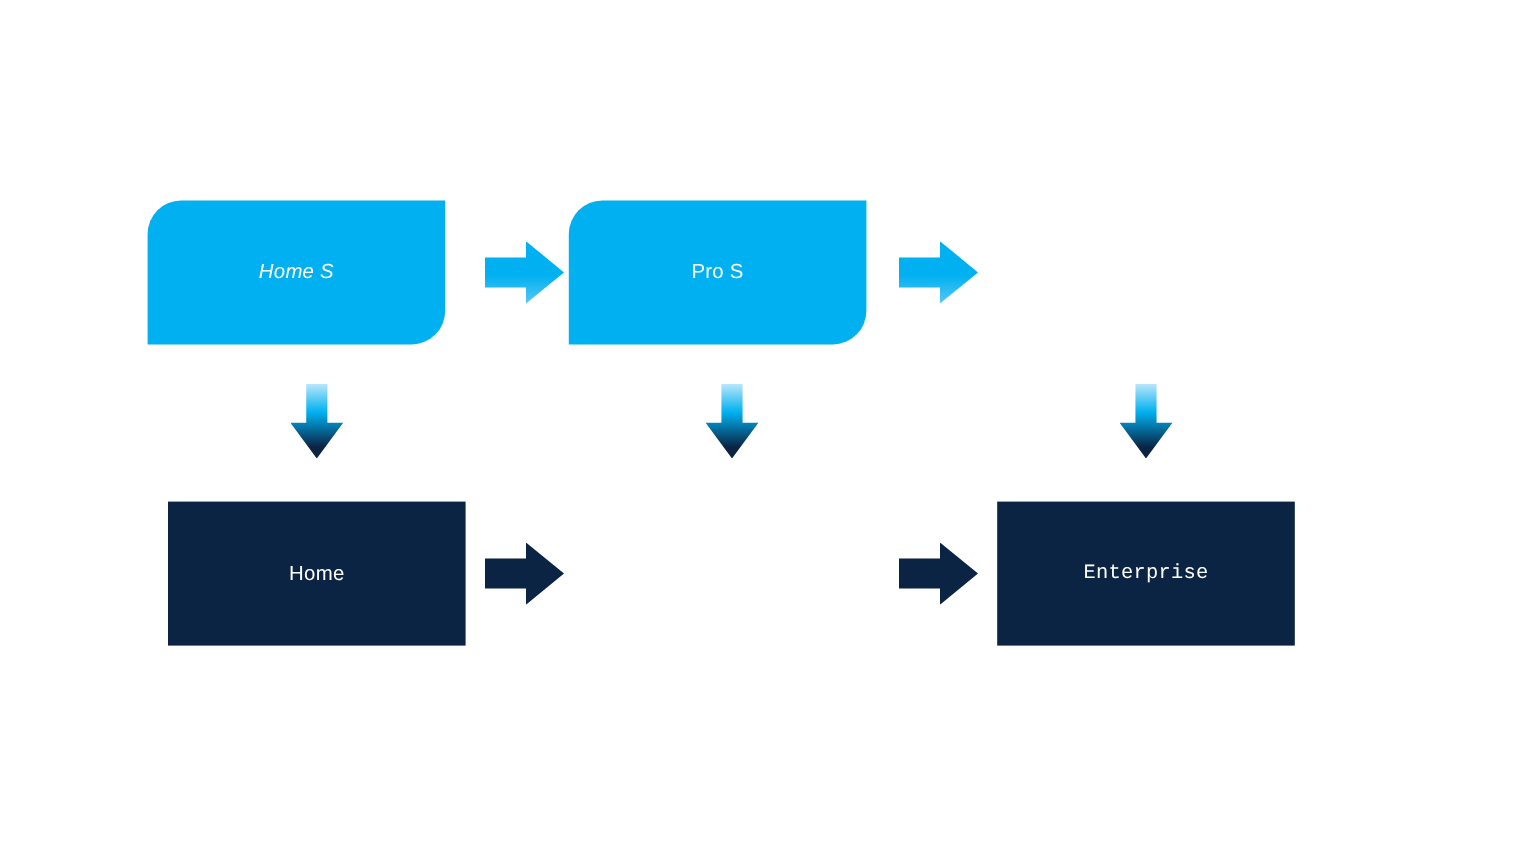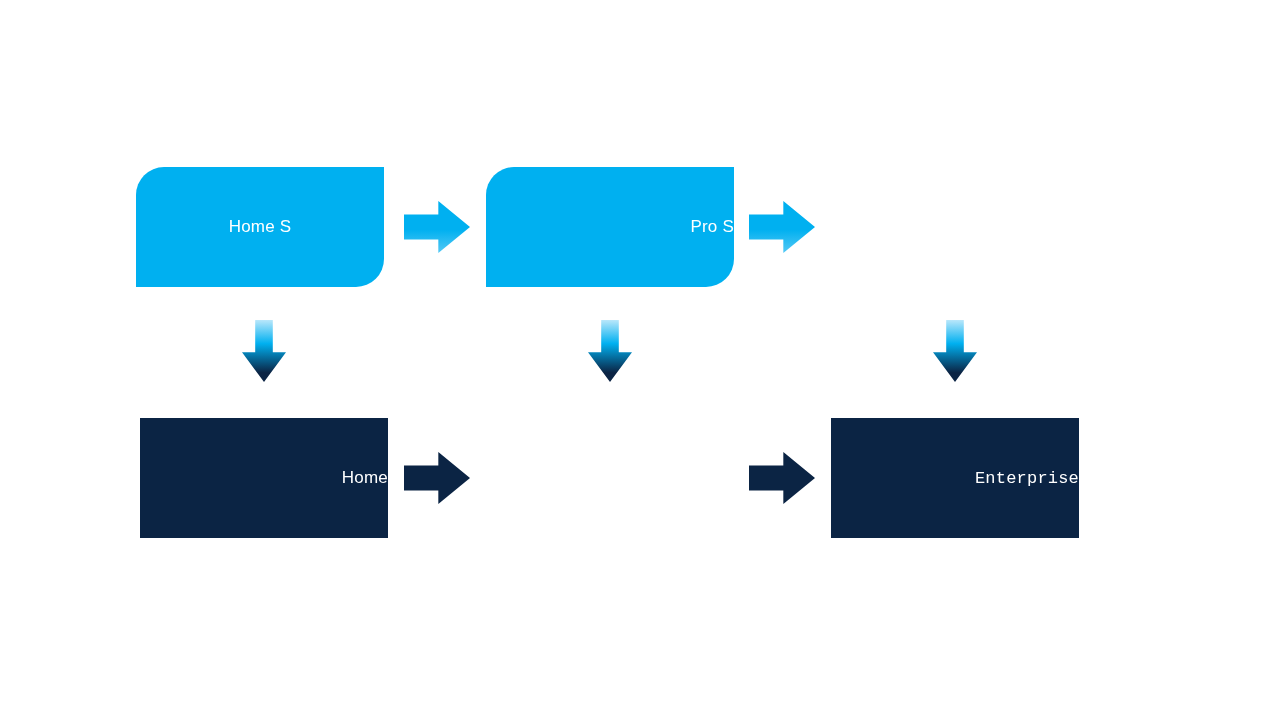--- a/index.html
+++ b/index.html
@@ -29,21 +29,20 @@
     color: var(--text, #ffffff);
     font-size: 17px;
     letter-spacing: 0.2px;
   }
   .box-top {
     background: var(--light-blue, #00b0f0);
     border-radius: 28px 0 28px 0; 
   }
   .box-bottom {
     background: var(--dark-navy, #0b2444);
-    justify-content: flex-end;
   }
 
   
   .arrow-right {
     position: absolute;
     width: 66px;
     height: 52px;
     clip-path: polygon(0 26%, 52% 26%, 52% 0, 100% 50%, 52% 100%, 52% 74%, 0 74%);
   }
   .arrow-right.light {
@@ -64,27 +63,27 @@
       #b9e7fb 0%,
       var(--light-blue, #00b0f0) 38%,
       var(--dark-navy, #0b2444) 85%);
   }
 </style>
 </head>
 <body>
 
 <div class="canvas">
 
-  <div class="box box-top" style="left:136px; top:167px;">
+  <div class="box box-top" style="left:123px; top:167px;font-style:italic;">
     <span>Home S</span>
   </div>
 
   <div class="arrow-right light" style="left:404px; top:201px;"></div>
 
-  <div class="box box-top" style="left:486px; top:167px;justify-content:flex-end;">
+  <div class="box box-top" style="left:474px; top:167px;">
     <span>Pro S</span>
   </div>
 
   <div class="arrow-right light" style="left:749px; top:201px;"></div>
 
 
   <div class="arrow-down" style="left:242px; top:320px;"></div>
   <div class="arrow-down" style="left:588px; top:320px;"></div>
   <div class="arrow-down" style="left:933px; top:320px;"></div>
 

